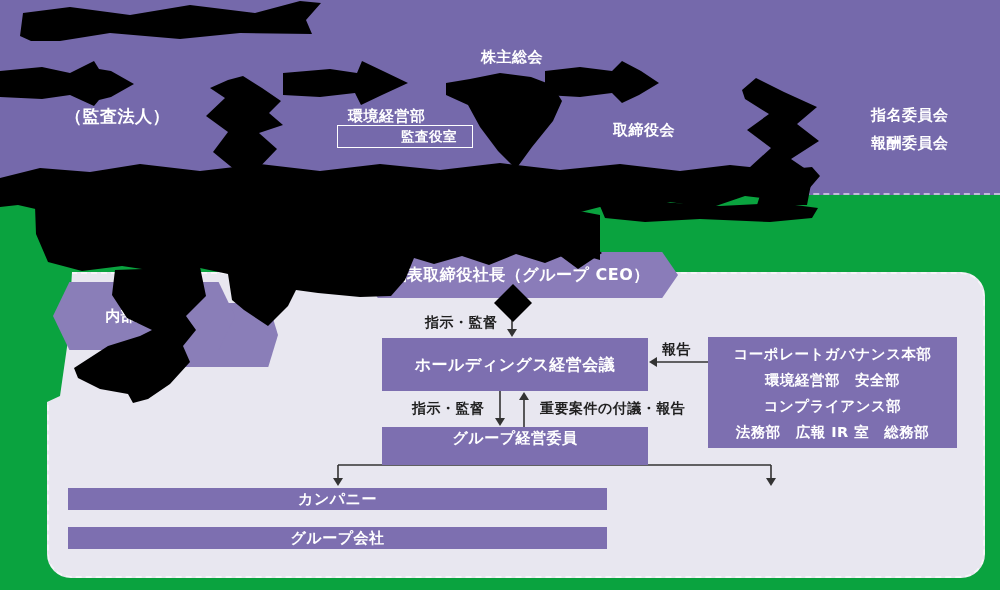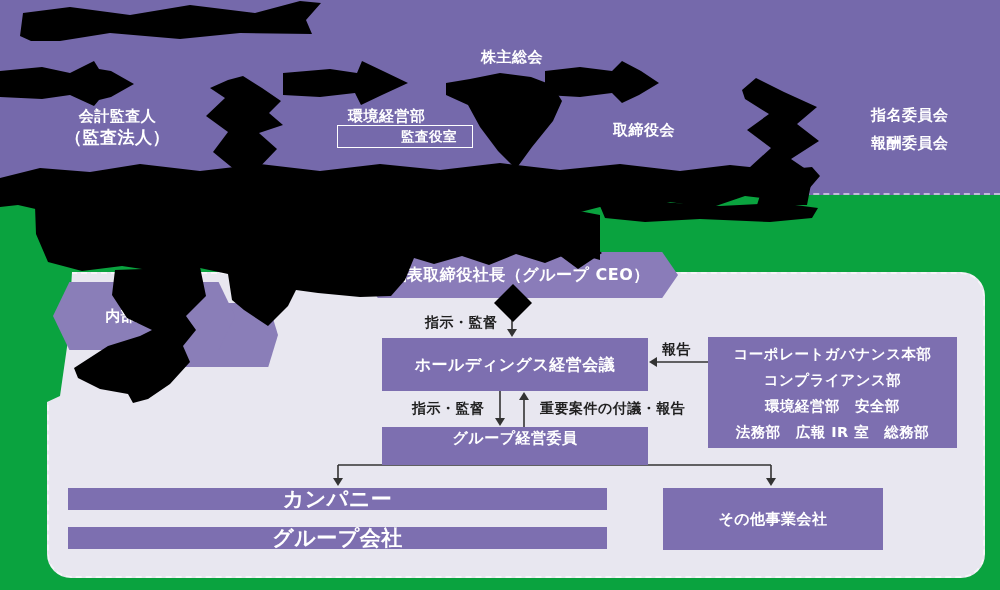--- a/index.html
+++ b/index.html
@@ -29,21 +29,21 @@
     display:flex;align-items:center;justify-content:center;font-size:16px;white-space:nowrap;}
   .naibu-hex{background:#8a7eb8;clip-path:polygon(9% 0,91% 0,100% 50%,91% 100%,9% 100%,0 50%);}
   .hexA{left:53px;top:282px;width:182px;height:68px;display:flex;align-items:center;justify-content:center;font-size:15px;}
   .hexB{left:170px;top:303px;width:108px;height:64px;}
   .hd-box{left:382px;top:338px;width:266px;height:53px;font-size:16px;
     display:flex;flex-direction:column;align-items:center;justify-content:center;line-height:23px;}
   .cg-box{left:708px;top:337px;width:249px;height:111px;font-size:14.5px;
     display:flex;flex-direction:column;align-items:center;justify-content:center;line-height:26px;white-space:nowrap;}
   .gk-box{left:382px;top:427px;width:266px;height:38px;font-size:15px;
     line-height:22px;text-align:center;}
-  .bar{left:68px;width:539px;height:22px;font-size:21px;line-height:22px;text-align:center;}
+  .bar{left:68px;width:539px;height:22px;font-size:15px;line-height:22px;text-align:center;}
   .other-box{left:663px;top:488px;width:220px;height:62px;font-size:15px;
     display:flex;align-items:center;justify-content:center;}
   
   .klabel{color:#1f1f1f;font-size:14px;font-weight:600;white-space:nowrap;letter-spacing:.5px;}
   svg.overlay{position:absolute;left:0;top:0;pointer-events:none;}
   .z1{z-index:1}.z2{z-index:2}.z3{z-index:3}.z4{z-index:4}.z5{z-index:5}.z6{z-index:6}.z10{z-index:10}
 </style>
 </head>
 <body>
 
@@ -81,51 +81,47 @@
       <polygon points="657,357 657,367 649,362"></polygon>
       <polygon points="495,418 505,418 500,426"></polygon>
       <polygon points="519,400 529,400 524,392"></polygon>
       <polygon points="333,478 343,478 338,486"></polygon>
       <polygon points="766,478 776,478 771,486"></polygon>
     </g>
   </svg>
 
   <div class="abs wlabel z6" style="left:481px;top:48px;">株主総会</div>
   <div class="abs wlabel center z6" style="left:55px;top:106px;width:125px;line-height:21px;font-size:15px;">
-    <div>会計監査人</div>
     <div style="font-size:17px;">（監査法人）</div>
   </div>
   <div class="abs wlabel z6" style="left:348px;top:107px;">環境経営部</div>
   <div class="abs audit-office-box z6">
     <span>監査役室</span>
   </div>
   <div class="abs wlabel z6" style="left:613px;top:121px;">取締役会</div>
   <div class="abs wlabel z6" style="left:871px;top:106px;">指名委員会</div>
   <div class="abs wlabel z6" style="left:871px;top:134px;">報酬委員会</div>
 
   <div class="abs klabel z6" style="left:425px;top:314px;">指示・監督</div>
   <div class="abs klabel z6" style="left:662px;top:341px;">報告</div>
   <div class="abs klabel z6" style="left:412px;top:400px;">指示・監督</div>
   <div class="abs klabel z6" style="left:540px;top:400px;">重要案件の付議・報告</div>
 
   <div class="abs pbox hd-box z6">
     <div>ホールディングス経営会議</div>
   </div>
   <div class="abs pbox cg-box z6">
     <div>コーポレートガバナンス本部</div>
+    <div>環境経営部　安全部</div>
     <div>コンプライアンス部</div>
-    <div>環境経営部　安全部</div>
     <div>法務部　広報 IR 室　総務部</div>
   </div>
   <div class="abs pbox gk-box z6">グループ経営委員</div>
   <div class="abs pbox bar z6" style="top:488px;">カンパニー</div>
   <div class="abs pbox bar z6" style="top:527px;">グループ会社</div>
-  <div class="abs pbox other-box z6">
-    <span>その他事業会社</span>
-  </div>
 
   <svg class="overlay z10" width="1000" height="590">
     <g fill="#000000">
       <polygon points="20,36 23,13 70,7 130,15 190,5 255,13 300,1 321,3 306,20 312,34 240,33 180,39 110,33 60,41 31,41"></polygon>
       <polygon points="0,71 42,67 70,73 94,61 99,69 111,71 134,84 111,97 99,100 94,106 70,95 42,99 0,97"></polygon>
       <polygon points="243,76 262,88 281,101 269,113 283,125 259,133 277,149 252,175 235,170 213,152 228,132 206,116 225,98 210,88 228,80"></polygon>
       <polygon points="283,73 330,69 357,73 362,61 383,71 408,83 382,95 361,105 355,93 320,97 283,95"></polygon>
       <polygon points="446,83 470,79 500,73 531,77 552,85 562,101 553,121 532,147 516,169 498,151 480,127 468,105 446,95"></polygon>
       <polygon points="545,71 580,67 612,71 622,61 641,71 659,83 639,95 622,103 612,93 580,97 545,95"></polygon>
       <polygon points="756,78 784,92 817,107 797,124 819,141 791,159 813,174 807,205 757,205 763,186 749,168 771,148 747,130 769,114 745,99 742,90"></polygon>

